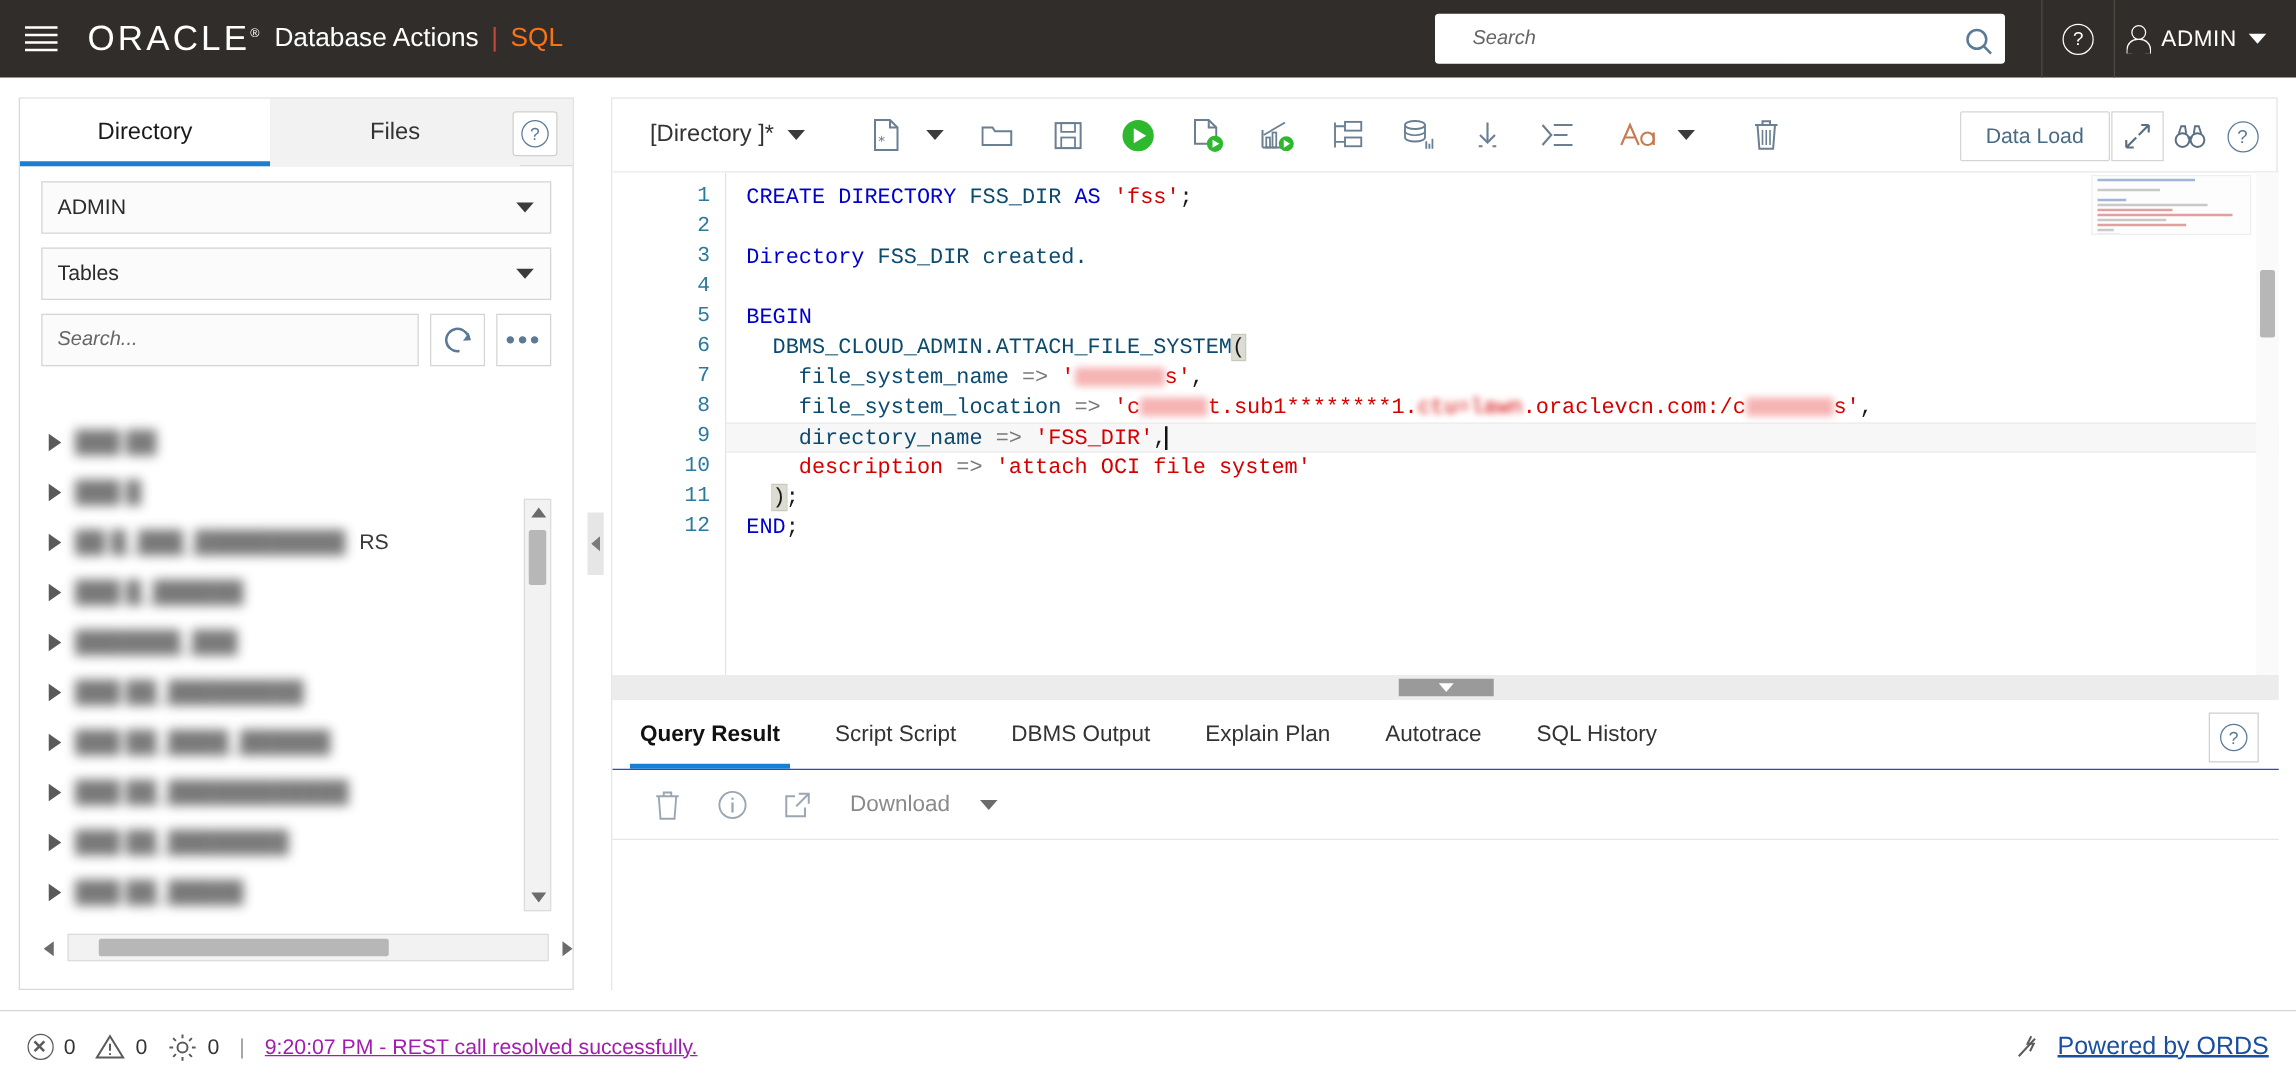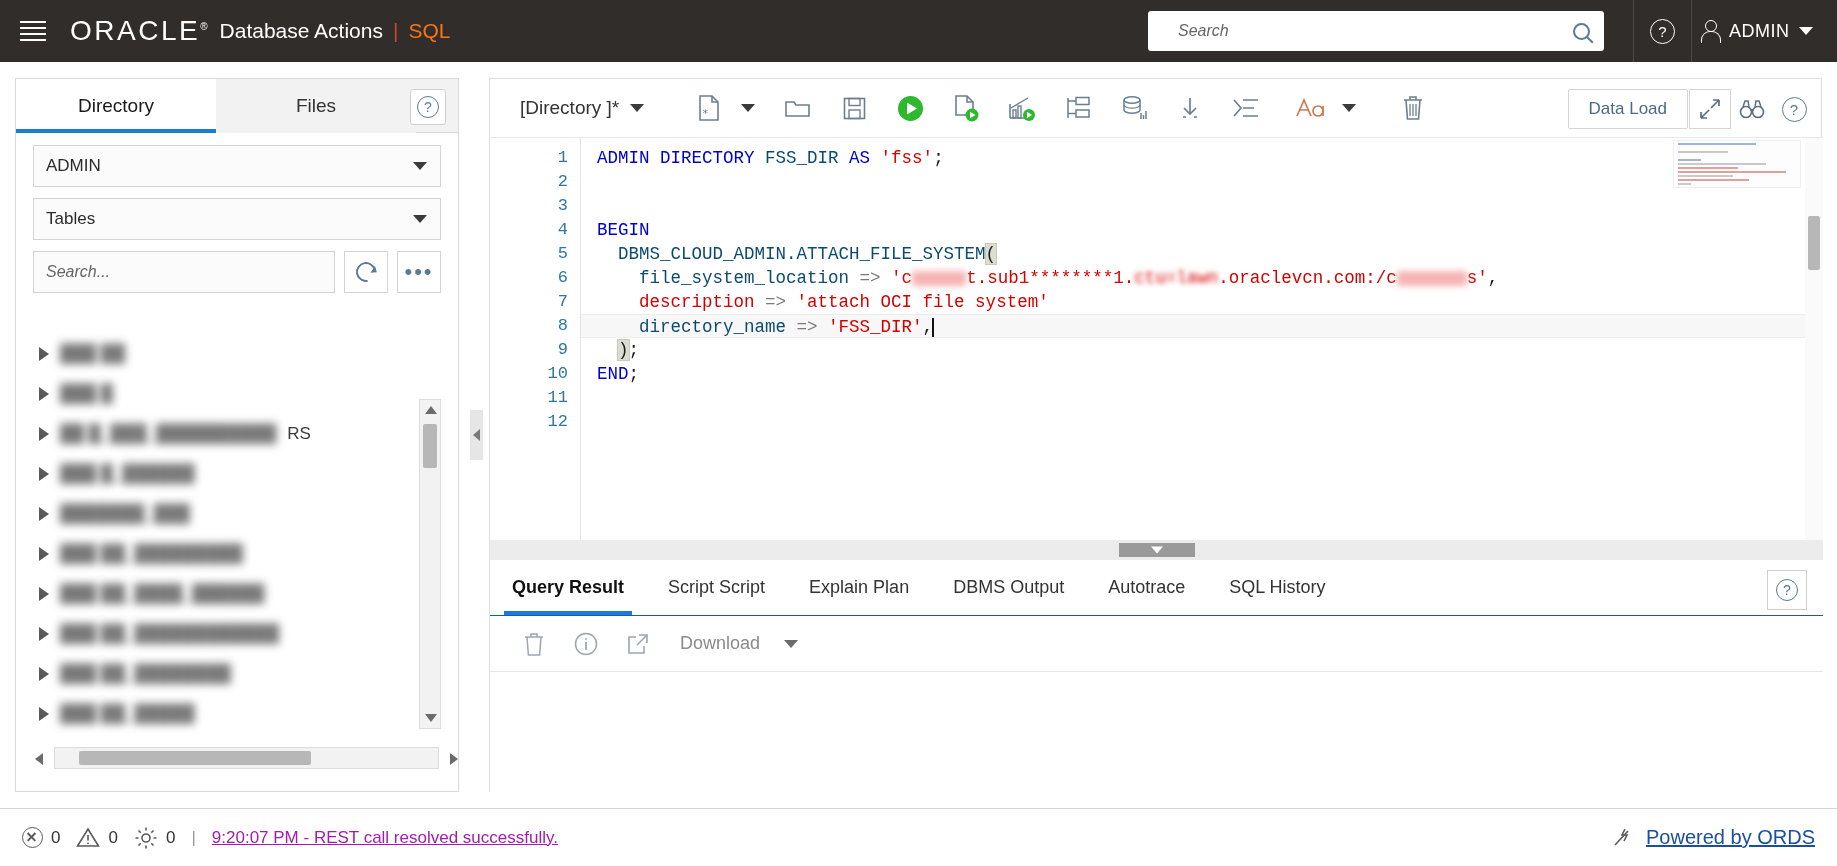--- a/index.html
+++ b/index.html
@@ -656,28 +656,30 @@
       <div>6</div>
       <div>7</div>
       <div>8</div>
       <div>9</div>
       <div>10</div>
       <div>11</div>
       <div>12</div>
     </div>
 
     <div class="code">
-      <div class="ln"><span class="kw">ADMIN DIRECTORY</span> <span class="fn">FSS_DIR</span> <span class="kw">AS</span> <span class="str">'fss'</span>;</div>
+      <div class="ln"><span class="kw">CREATE DIRECTORY</span> <span class="fn">FSS_DIR</span> <span class="kw">AS</span> <span class="str">'fss'</span>;</div>
       <div class="ln"> </div>
+      <div class="ln"><span class="kw">Directory</span> <span class="fn">FSS_DIR created.</span></div>
       <div class="ln"> </div>
       <div class="ln"><span class="kw">BEGIN</span></div>
       <div class="ln">  <span class="fn">DBMS_CLOUD_ADMIN.ATTACH_FILE_SYSTEM</span><span class="paren-hl">(</span></div>
+      <div class="ln">    <span class="fn">file_system_name</span> <span class="op">=&gt;</span> <span class="str">'</span><span class="blur-red" style="width:72px;height:15px;"></span><span class="str">s'</span>,</div>
       <div class="ln">    <span class="fn">file_system_location</span> <span class="op">=&gt;</span> <span class="str">'c</span><span class="blur-red" style="width:54px;height:15px;"></span><span class="str">t.sub1********1.</span><span class="blur-red2">ctu=lawn</span><span class="str">.oraclevcn.com:/c</span><span class="blur-red" style="width:70px;height:15px;"></span><span class="str">s'</span>,</div>
+      <div class="ln cur">    <span class="fn">directory_name</span> <span class="op">=&gt;</span> <span class="str">'FSS_DIR'</span>,<span class="caret-bar"></span></div>
       <div class="ln">    <span class="str">description</span> <span class="op">=&gt;</span> <span class="str">'attach OCI file system'</span></div>
-      <div class="ln cur">    <span class="fn">directory_name</span> <span class="op">=&gt;</span> <span class="str">'FSS_DIR'</span>,<span class="caret-bar"></span></div>
       <div class="ln">  <span class="paren-hl">)</span>;</div>
       <div class="ln"><span class="kw">END</span>;</div>
     </div>
 
     <div class="minimap">
       <i class="b" style="width:62%"></i>
       <i style="width:0"></i>
       <i style="width:40%"></i>
       <i style="width:0"></i>
       <i class="b" style="width:18%"></i>
@@ -700,24 +702,24 @@
   </div>
 
   <div class="res-tabs">
     <div class="res-tab active">
       <span>Query Result</span>
     </div>
     <div class="res-tab">
       <span>Script Script</span>
     </div>
     <div class="res-tab">
+      <span>DBMS Output</span>
+    </div>
+    <div class="res-tab">
       <span>Explain Plan</span>
-    </div>
-    <div class="res-tab">
-      <span>DBMS Output</span>
     </div>
     <div class="res-tab">
       <span>Autotrace</span>
     </div>
     <div class="res-tab">
       <span>SQL History</span>
     </div>
     <div class="res-help">
       <div class="circle-q-grey">?</div>
     </div>

